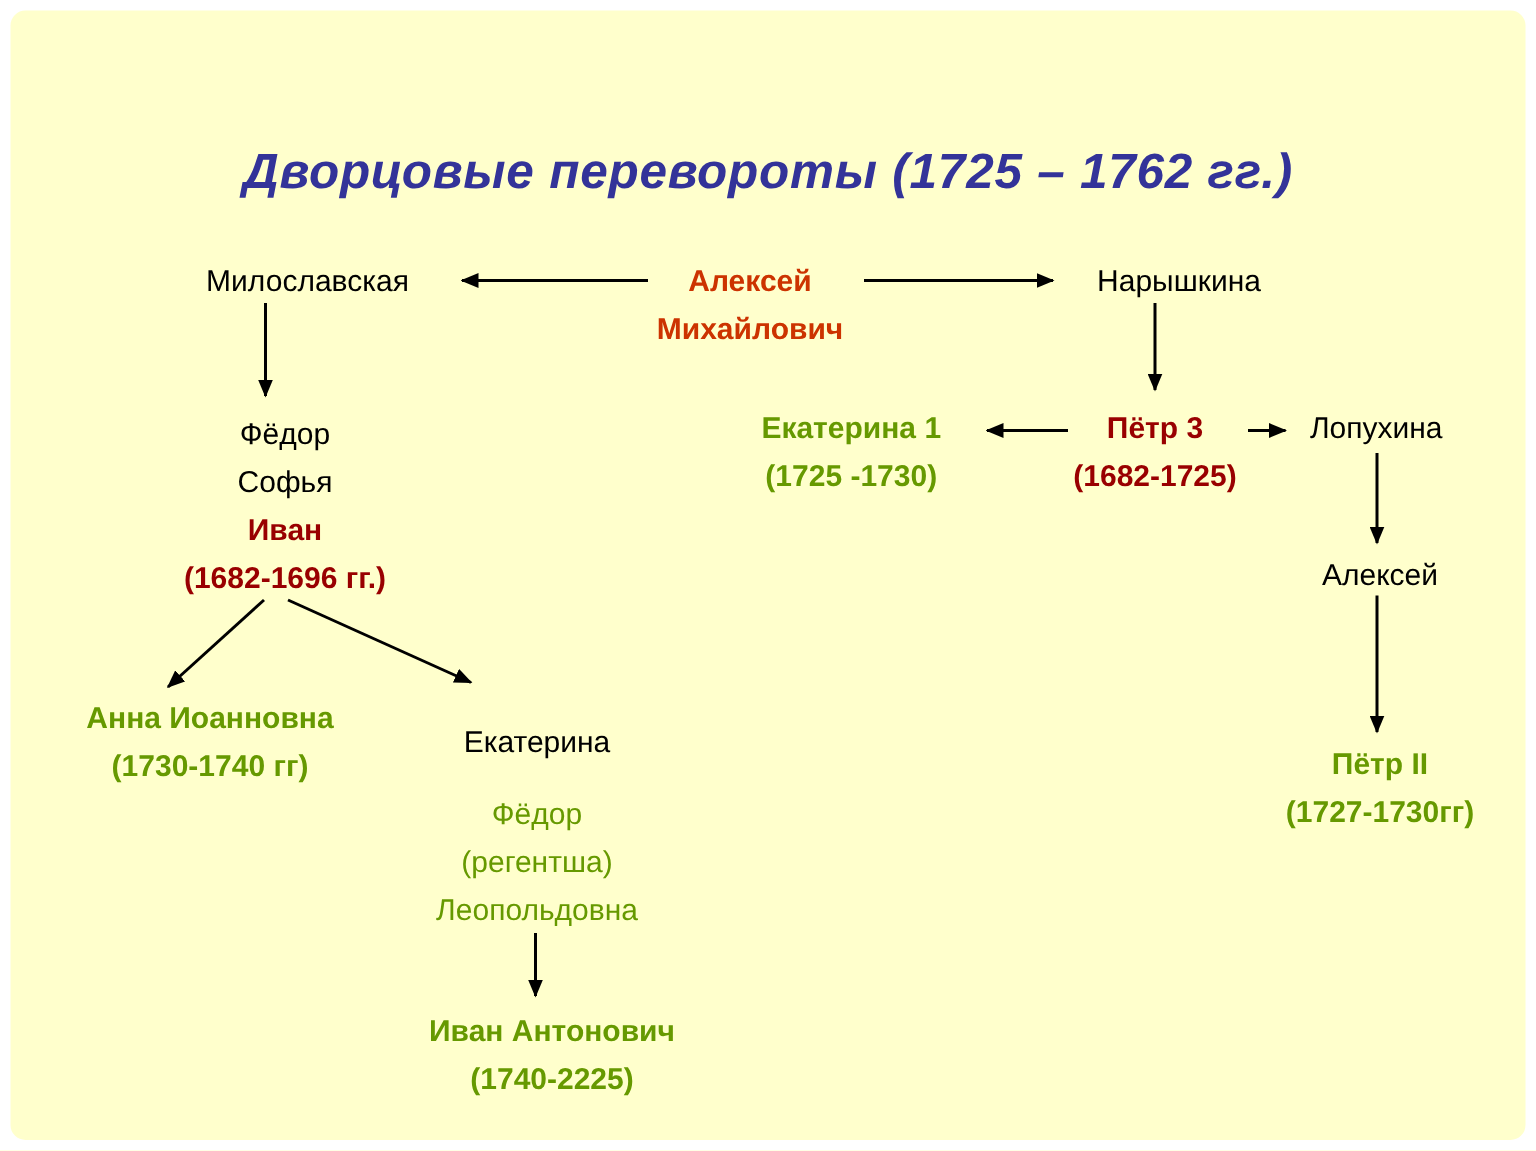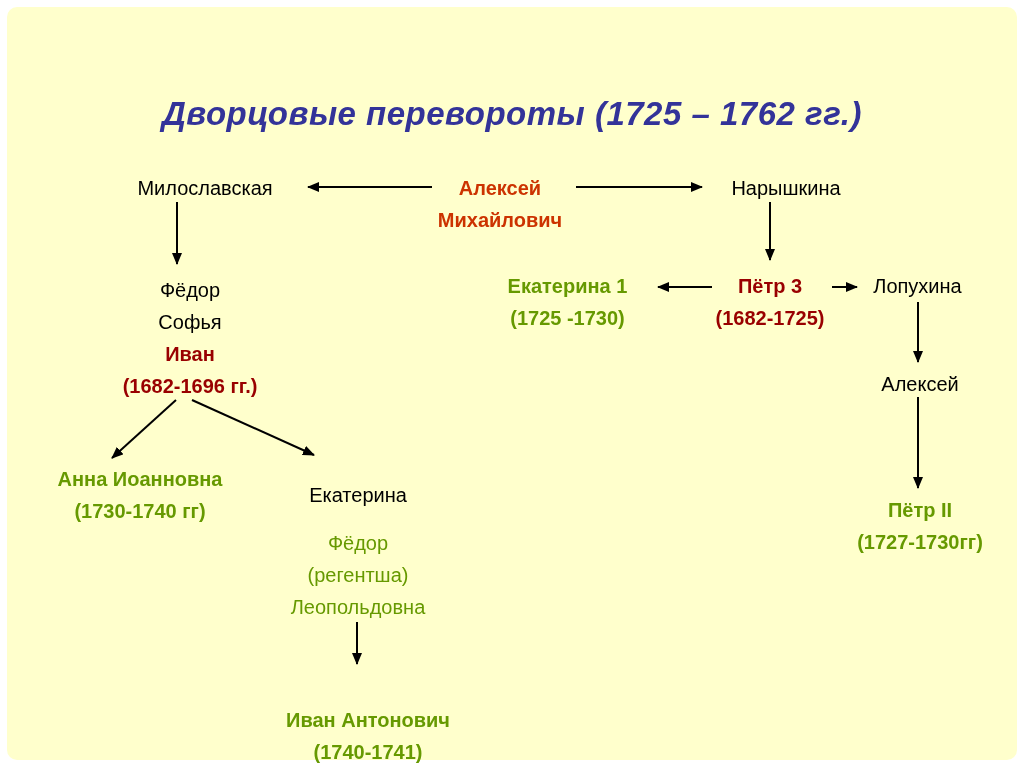--- a/index.html
+++ b/index.html
@@ -128,18 +128,18 @@
   <div class="node" style="left:258px; top:463px; width:200px;margin-top:16px;">
     <div>Екатерина</div>
   </div>
 
   <div class="node c-green" style="left:258px; top:527px; width:200px;">
     <div>Фёдор</div>
     <div>(регентша)</div>
     <div>Леопольдовна</div>
   </div>
 
-  <div class="node bold c-green" style="left:248px; top:672px; width:240px;margin-top:32px;">
+  <div class="node bold c-green" style="left:248px; top:672px; width:240px;">
     <div>Иван Антонович</div>
-    <div>(1740-1741)</div>
+    <div>(1740-2225)</div>
   </div>
 
 </div>
 
 </body></html>

